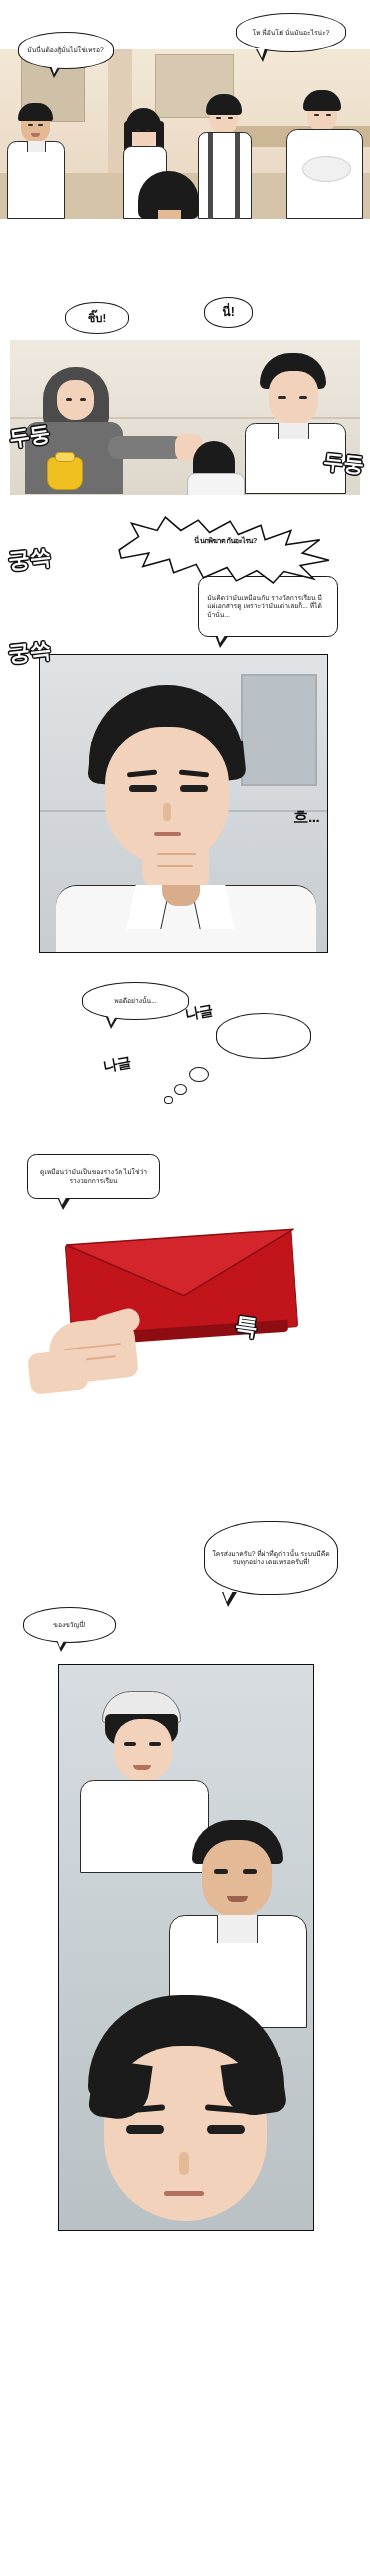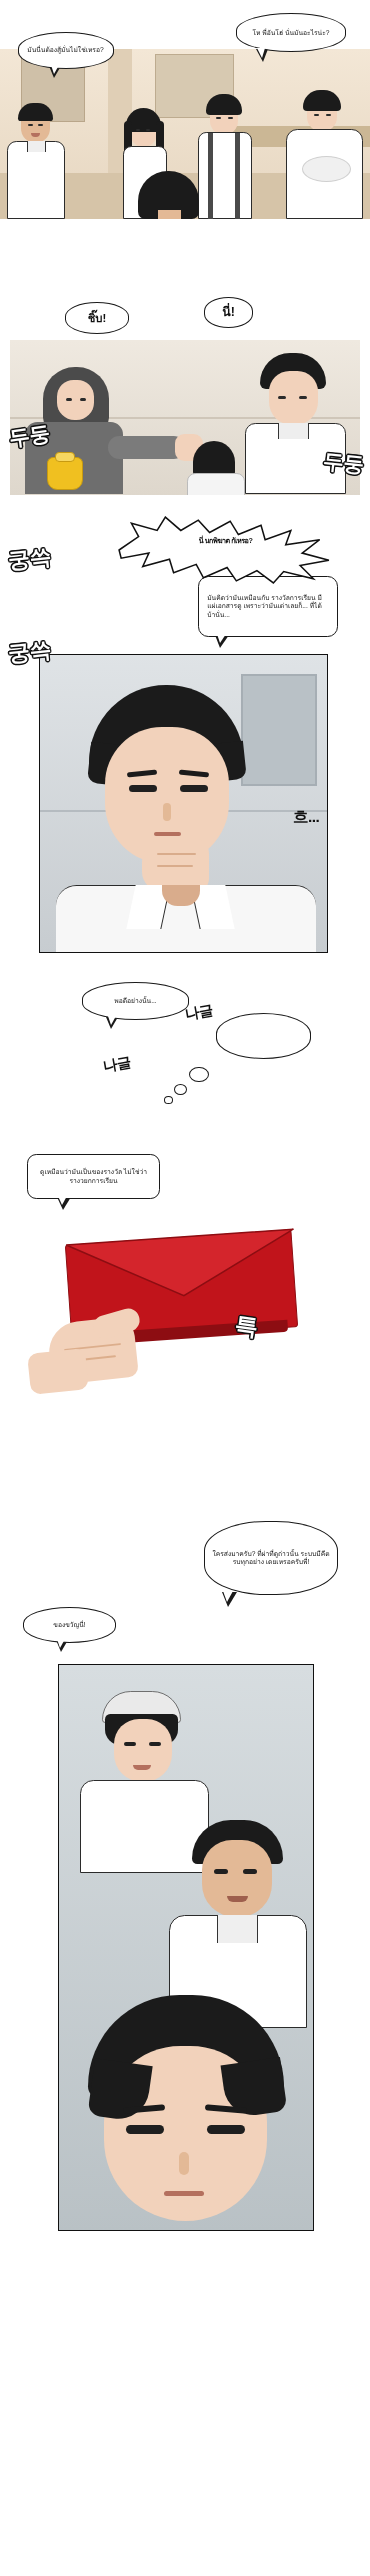--- a/index.html
+++ b/index.html
@@ -208,21 +208,21 @@
   <div class="sfx-outline" style="left:323px; top:449px; font-size:20.6px; transform:rotate(6deg);">
     <span>두둥</span>
   </div>
 
   <div class="panel" style="left:0px; top:520px; width:371px; height:62px; background:#ffffff;"></div>
 
   <svg class="burst" width="216" height="68" viewBox="0 0 420 132" style="left:116px; top:516px;">
     <polygon points="6,66 44,40 30,14 80,28 96,2 126,28 160,8 182,32 222,10 238,36 282,18 290,46 340,28 330,56 396,46 362,72 414,86 358,96 384,122 326,108 306,130 274,106 234,126 216,100 170,120 156,94 112,110 104,84 52,98 64,72 10,82" fill="#ffffff" stroke="#111" stroke-width="3"></polygon>
   </svg>
   <div class="sfx" style="left:135px; top:536px; width:181px; font-size:7.2px; font-weight:bold; text-align:center; line-height:1.3;">
-    <span>นี่ นกพิฆาต กัเหรอ?</span>
+    <span>นี่ นกพิฆาต กันอะไรน?</span>
   </div>
 
   <div class="sfx-outline" style="left:8.2px; top:544px; font-size:21.6px; transform:rotate(-6deg);">
     <span>궁쓱</span>
   </div>
   <div class="sfx-outline" style="left:8.2px; top:637px; font-size:21.6px; transform:rotate(-6deg);">
     <span>궁쓱</span>
   </div>
 
   <div class="bubble rect md" style="left:198px; top:576px; width:140px; height:61px; border-radius:10.3px; text-align:left; padding:7.2px 8.2px;">

